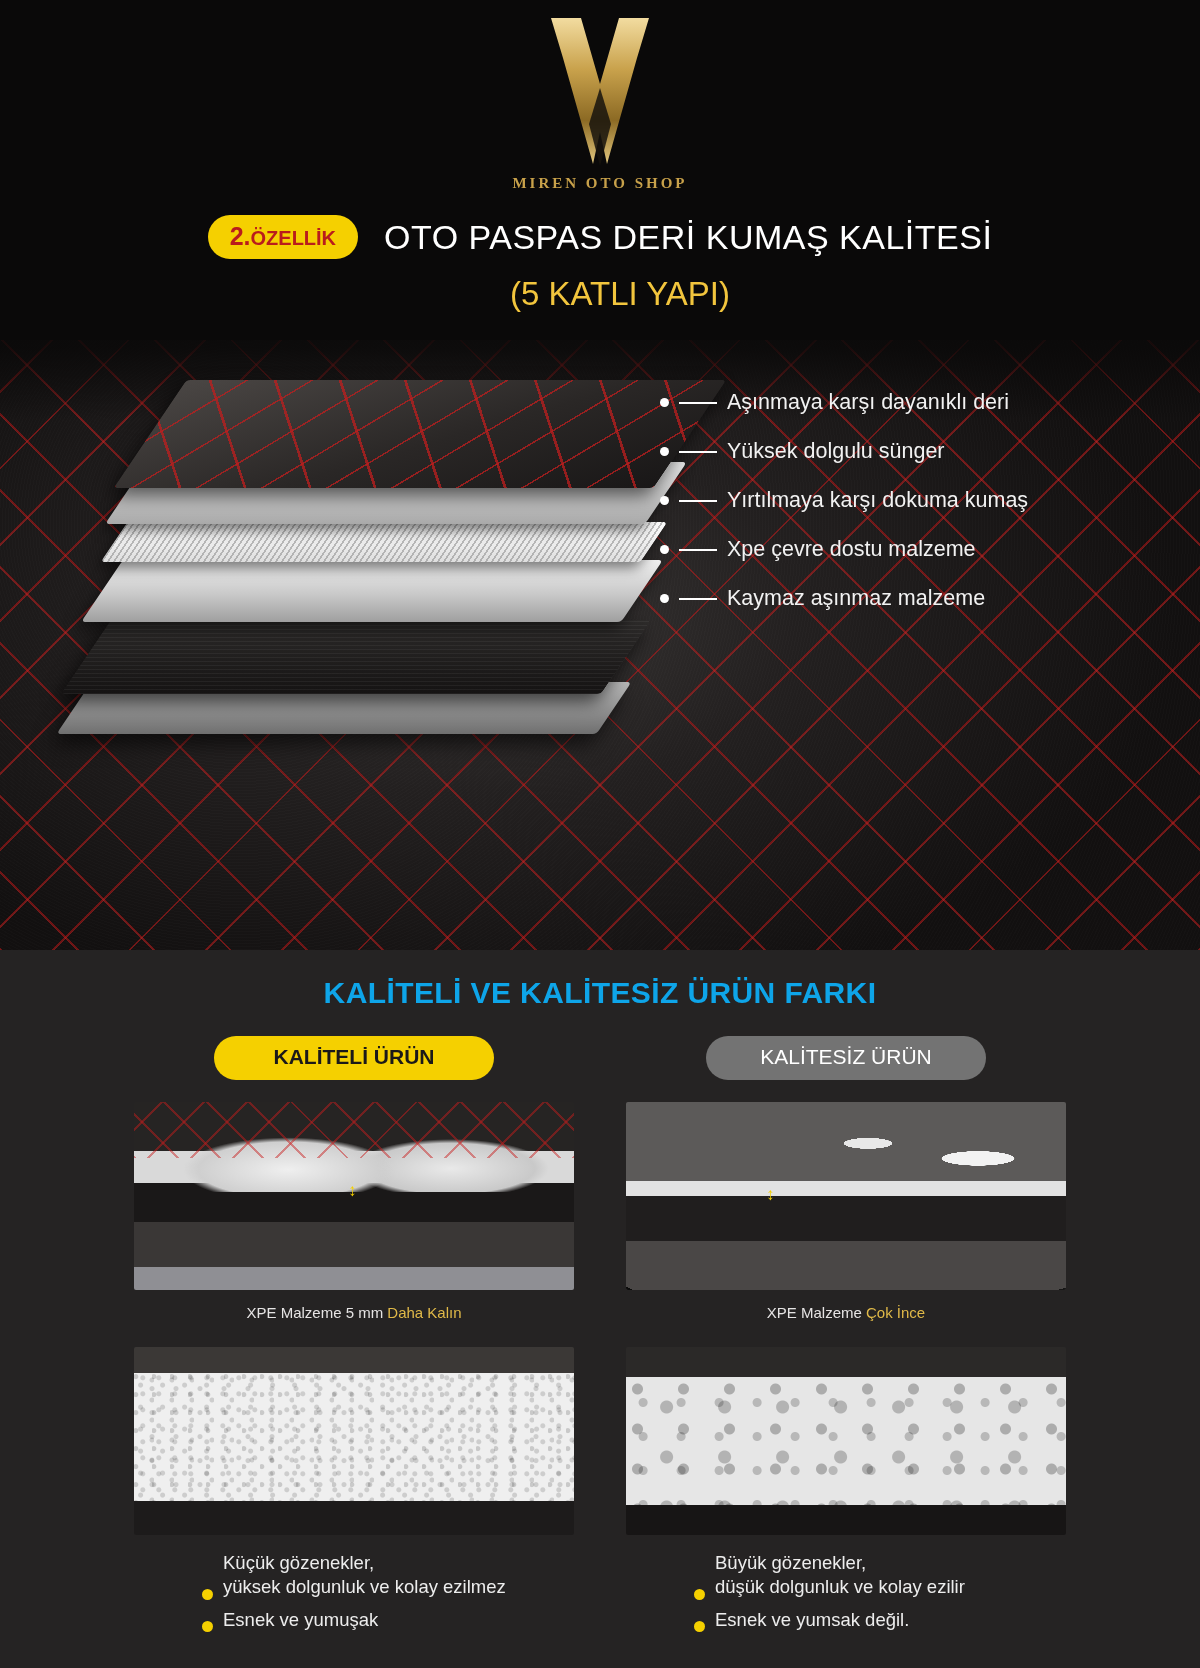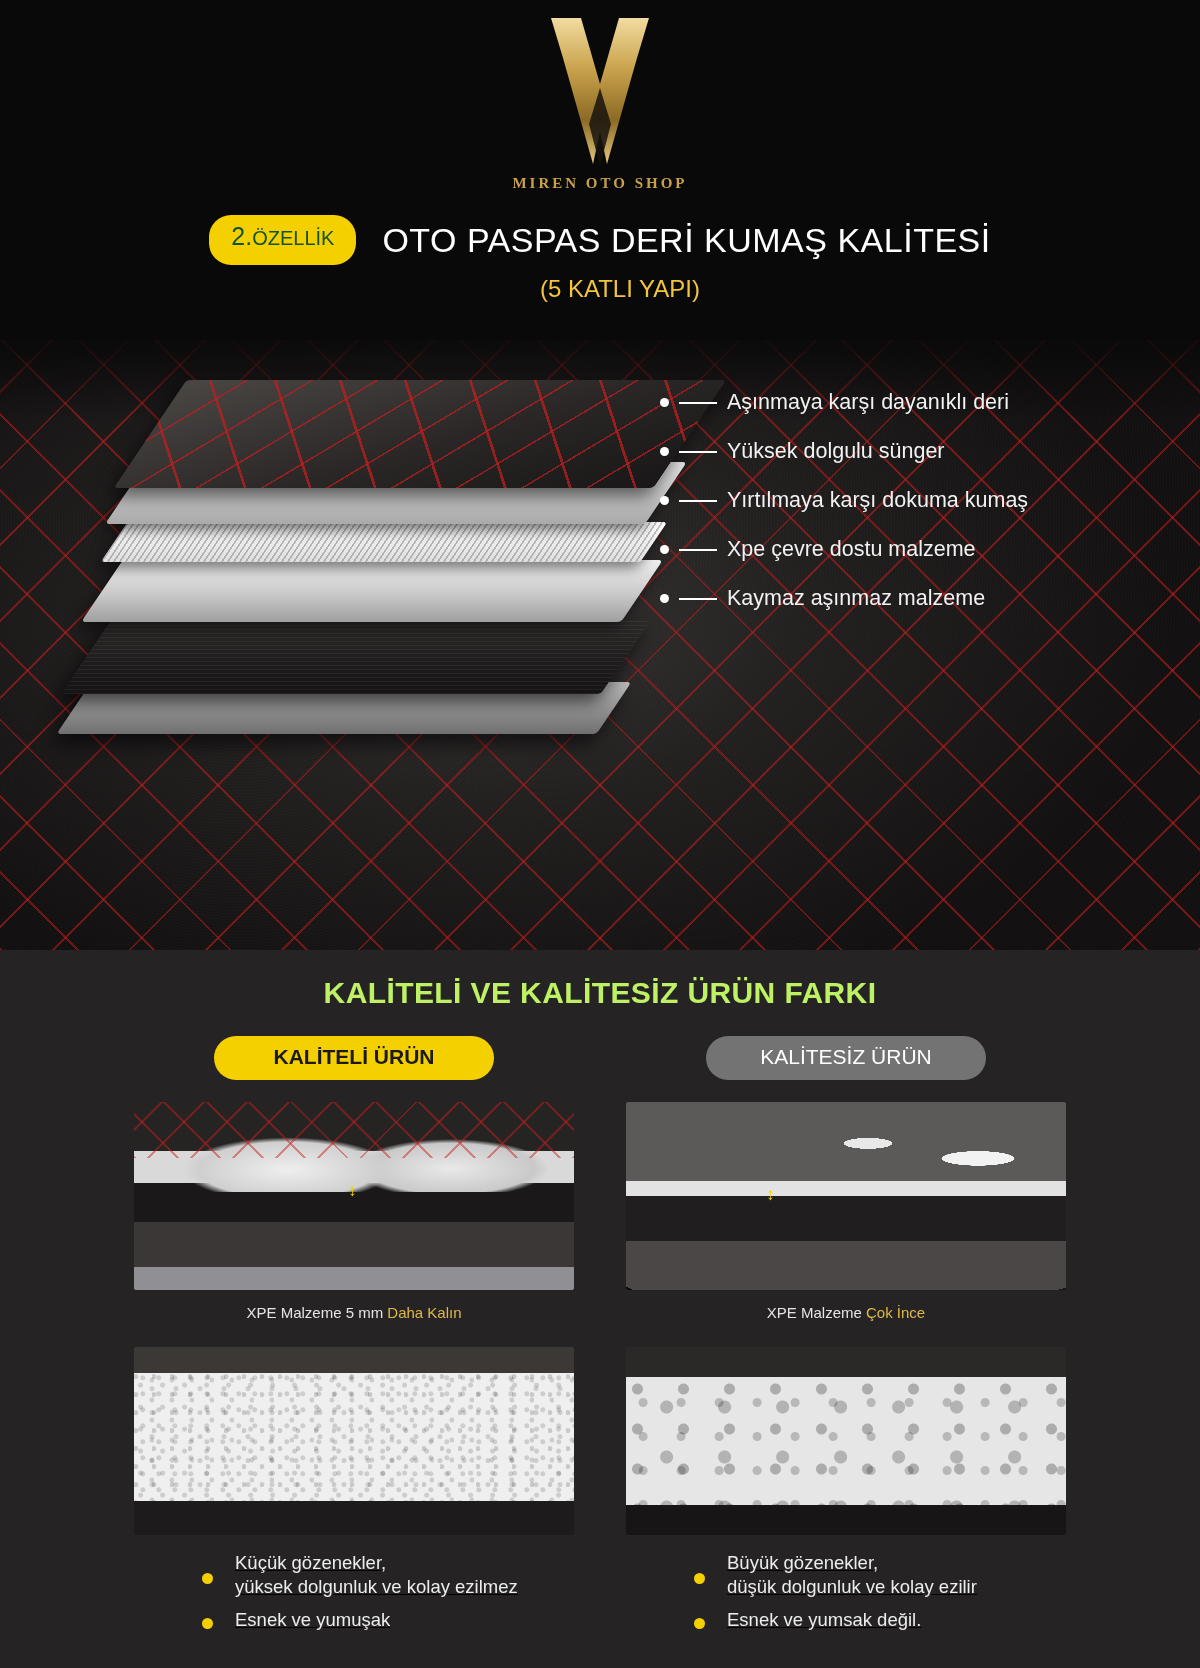--- a/index.html
+++ b/index.html
@@ -83,42 +83,42 @@
     position: absolute;
     left: 0; right: 0; top: 215px;
     display: flex;
     align-items: center;
     justify-content: center;
     gap: 26px;
     z-index: 6;
   }
   .badge-feature {
     background: #f5d000;
-    color: #14532d;
+    color: #b91c1c;
     border-radius: 22px;
-    padding: 9px 22px 16px;
-    font-weight: 400;
+    padding: 9px 22px 10px;
+    font-weight: 700;
     font-size: 20px;
     line-height: 1;
     white-space: nowrap;
   }
   .badge-feature .big { font-size: 25px; }
   .headline {
     color: #ffffff;
     font-size: 34px;
     font-weight: 400;
     letter-spacing: 0.5px;
     white-space: nowrap;
   }
   .subhead {
     position: absolute;
     left: 0; right: 0; top: 275px;
     text-align: center;
     color: #f2c53d;
-    font-size: 24px;
+    font-size: 33px;
     z-index: 6;
     padding-left: 40px;
   }
 
   
   .stack {
     position: absolute;
     left: 90px;
     top: 370px;
     width: 620px;
@@ -206,21 +206,21 @@
   .compare {
     position: absolute;
     top: 950px; left: 0;
     width: 1200px;
     height: 718px;
     background: #252323;
     padding-top: 26px;
   }
   .compare-title {
     text-align: center;
-    color: #bef264;
+    color: #0ea5e9;
     font-size: 30px;
     font-weight: 700;
     letter-spacing: .4px;
     margin-bottom: 26px;
   }
   .cols {
     display: flex;
     justify-content: center;
     gap: 52px;
   }
@@ -334,24 +334,23 @@
   .caption {
     text-align: center;
     color: #e6e4e4;
     font-size: 15px;
     margin: 14px 0 26px;
   }
   .caption .hl { color: #e0b948; }
   .bullets { margin-top: 16px; padding-left: 68px; }
   .bullet {
     display: flex;
-    align-items: center;
-    gap: 22px;
+    align-items: flex-end;
+    gap: 10px;
     margin-bottom: 8px;
-    text-decoration: underline;
   }
   .bullet .bdot {
     width: 11px; height: 11px; border-radius: 50%;
     background: #f5d000;
     margin-top: 6px;
     flex: 0 0 auto;
   }
   .bullet .btxt {
     color: #ededed;
     font-size: 18.5px;

